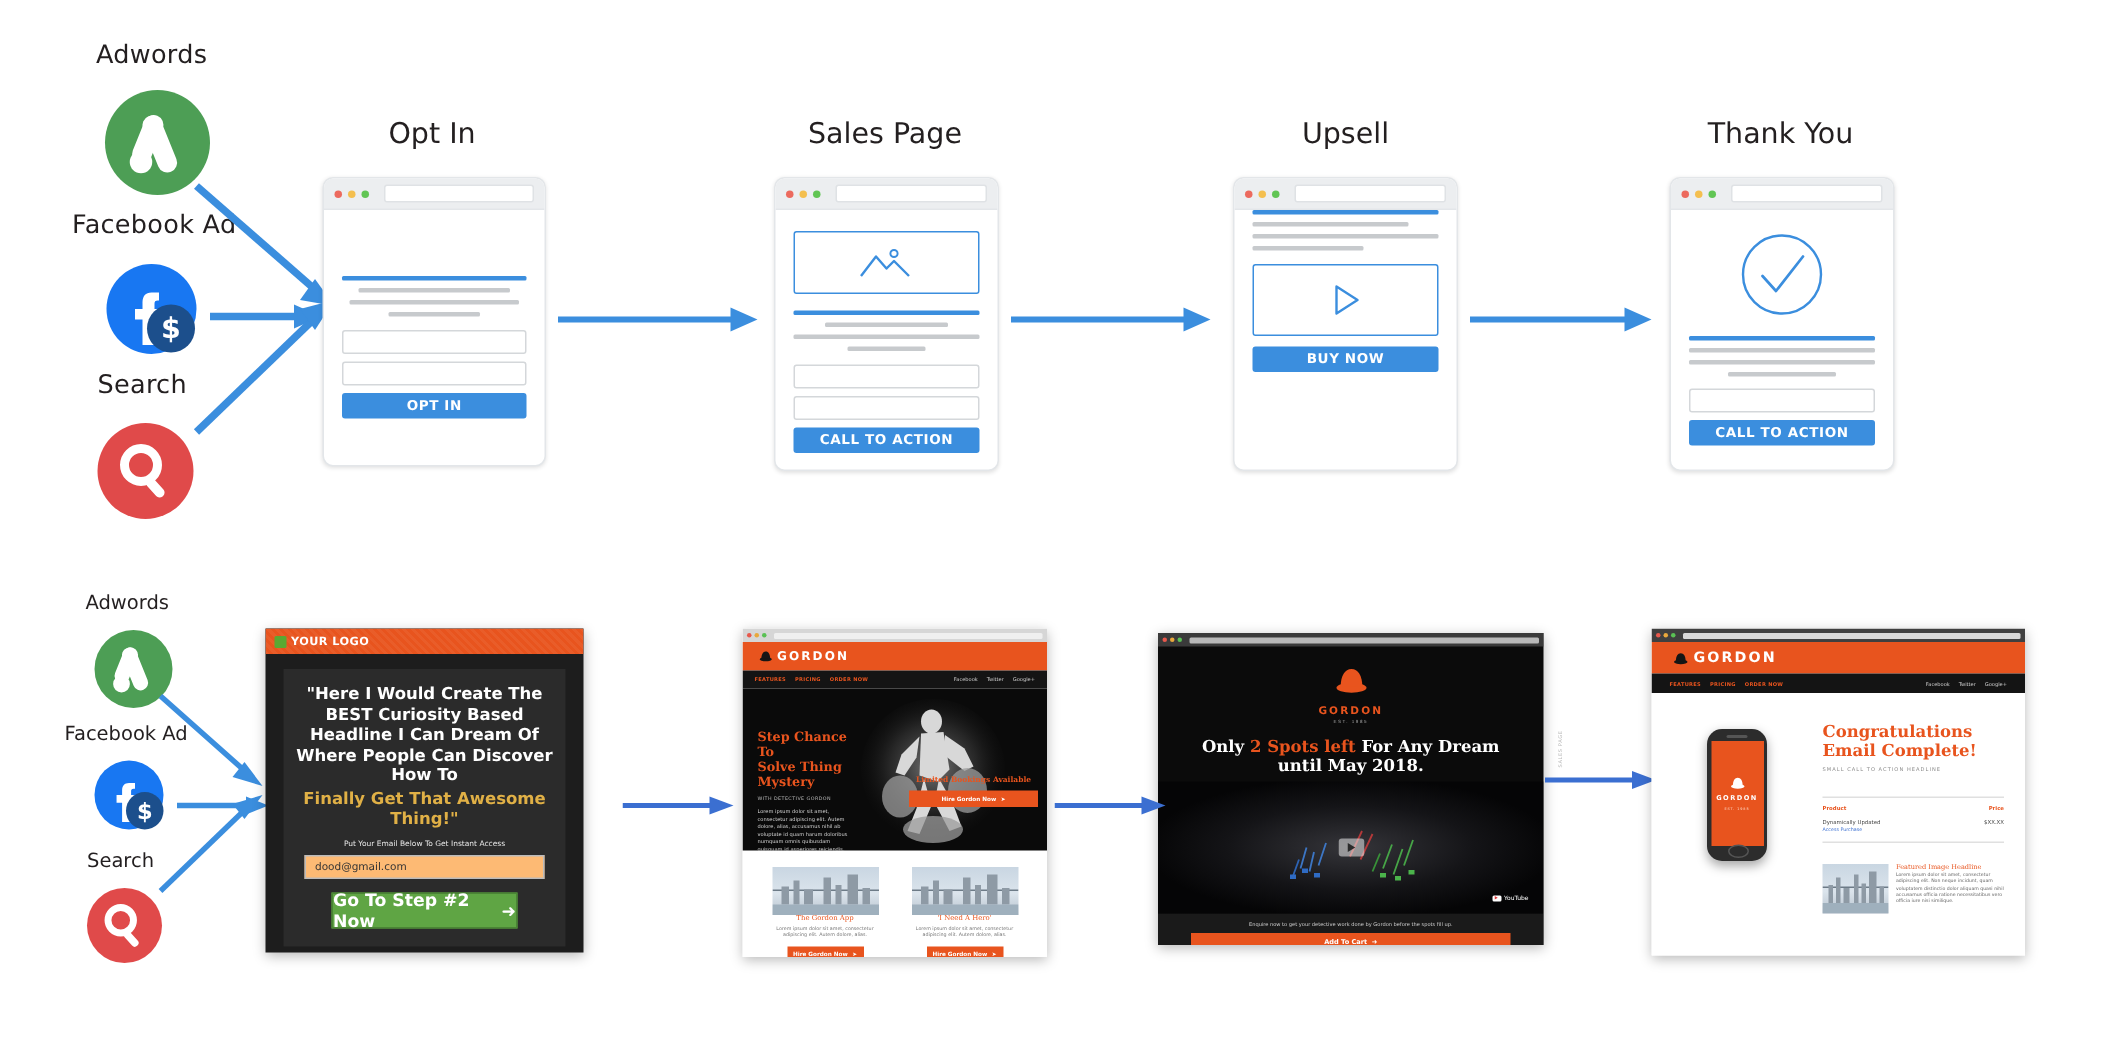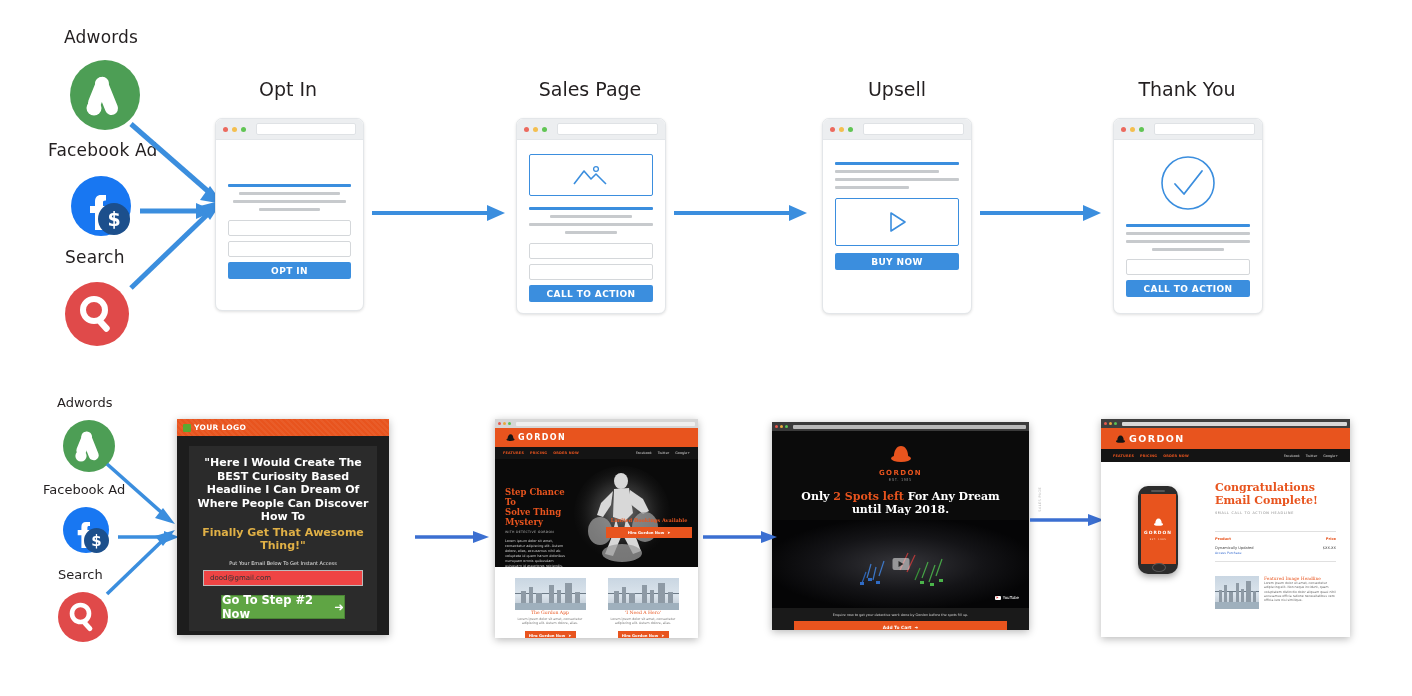--- a/index.html
+++ b/index.html
@@ -74,21 +74,21 @@
   .optin{background:#1d1d1d;}
   .optin-top{background:#e8541e;height:17px;display:flex;align-items:center;padding-left:6px;gap:3px;
              background-image:repeating-linear-gradient(45deg,rgba(255,255,255,.05) 0 2px,transparent 2px 4px);}
   .optin-logo-mark{width:8px;height:8px;background:#5aa832;border-radius:1px;}
   .optin-logo-text{color:#fff;font-size:7.5px;font-weight:bold;letter-spacing:.3px;font-family:"DejaVu Sans",sans-serif;}
   .optin-card{background:#2b2b2b;margin:10px 12px;padding:10px 8px 12px 8px;}
   .optin-h{color:#fff;font-size:11px;line-height:13.5px;font-weight:bold;text-align:center;
            font-family:"DejaVu Sans",sans-serif;}
   .optin-h-gold{color:#e0b046;}
   .optin-sub{color:#e8e8e8;font-size:5px;text-align:center;margin-top:7px;font-family:"DejaVu Sans",sans-serif;}
-  .optin-field{background:#ef4444;border:1px solid #bbb;height:14px;margin:4px 6px 0 6px;
+  .optin-field{background:#fdba74;border:1px solid #bbb;height:14px;margin:4px 6px 0 6px;
                display:flex;align-items:center;padding-left:6px;color:#333;font-size:7px;
                font-family:"DejaVu Sans",sans-serif;}
   .optin-cta{background:#5fa544;border:1px solid #4a8535;margin:9px 24px 0 24px;height:22px;
              display:flex;align-items:center;justify-content:center;gap:5px;color:#fff;
              font-size:11.5px;font-weight:bold;font-family:"DejaVu Sans",sans-serif;}
   .optin-foot{color:#8a8a8a;font-size:3.6px;text-align:center;margin-top:12px;font-family:"DejaVu Sans",sans-serif;}
 
   
   .g-top{background:#e8541e;display:flex;align-items:center;gap:3px;}
   .g-logo-text{color:#fff;font-weight:bold;letter-spacing:1.4px;font-family:"DejaVu Sans",sans-serif;}
@@ -239,21 +239,21 @@
     </div>
   </div>
 
   <div class="wf" style="left:822px;top:118px;width:148px;height:194px;">
     <div class="wf-bar">
       <span class="dot r"></span>
       <span class="dot y"></span>
       <span class="dot g"></span>
       <span class="wf-url"></span>
     </div>
-    <div class="wf-body" style="padding-top:22px;">
+    <div class="wf-body" style="padding-top:0;">
       <div class="bar-blue" style="width:100%;"></div>
       <div class="bar-gray" style="width:84%;margin:0 0 5px 0;"></div>
       <div class="bar-gray" style="width:100%;margin:0 0 5px 0;"></div>
       <div class="bar-gray" style="width:60%;margin:0 0 9px 0;"></div>
       <div class="wf-imgbox" style="height:46px;margin-bottom:7px;">
         <svg width="22" height="24" viewBox="0 0 22 24">
           <polygon points="5,3 19,12 5,21" fill="none" stroke="#3b8ede" stroke-width="1.6" stroke-linejoin="round"></polygon>
         </svg>
       </div>
       <div class="wf-btn">BUY NOW</div>

